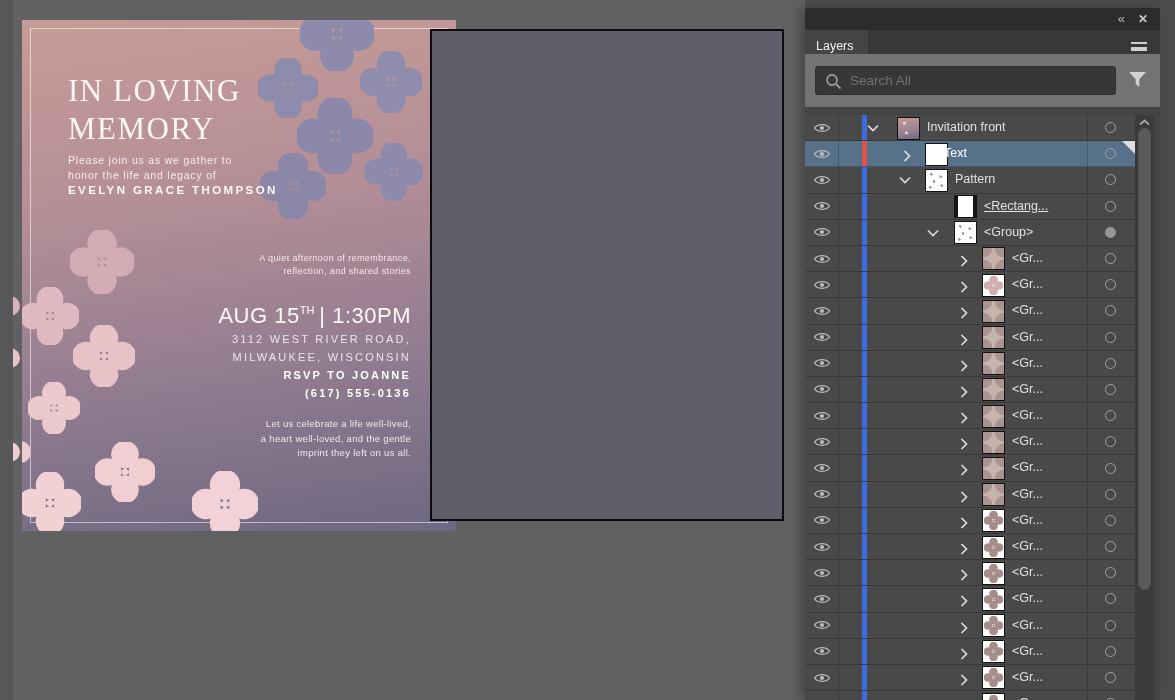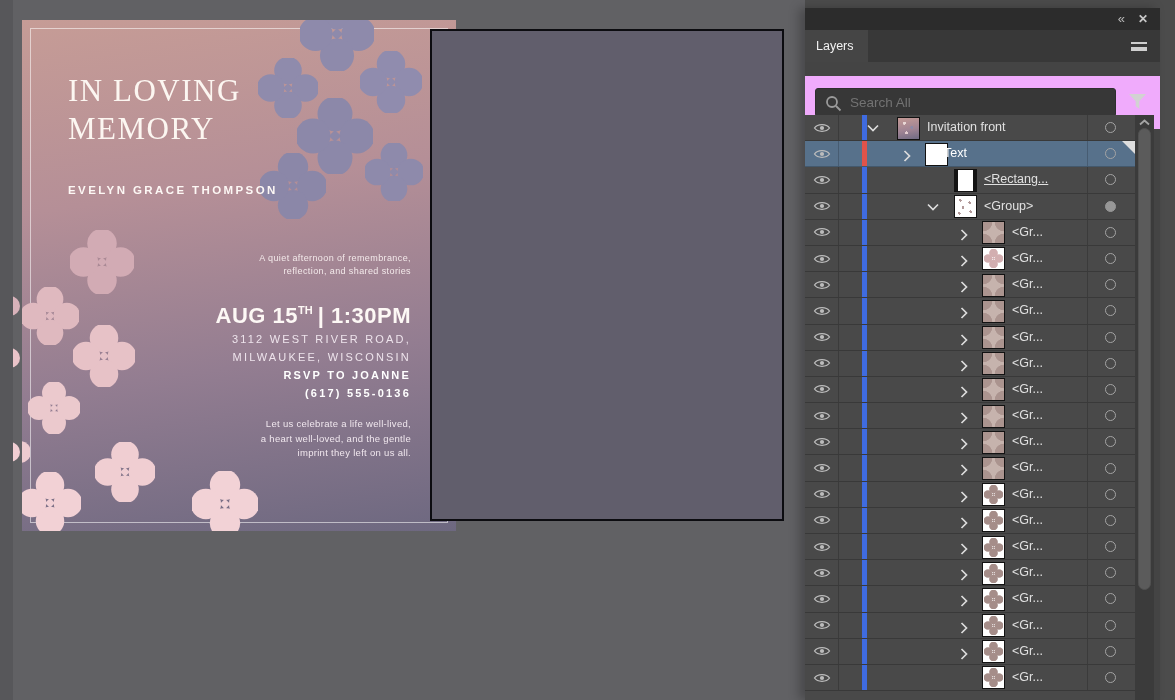--- a/index.html
+++ b/index.html
@@ -17,21 +17,21 @@
   #card-frame { position:absolute; inset:8px; border:1px solid rgba(255,255,255,0.55); }
   .flower { position:absolute; }
   .flower svg { display:block; width:100%; height:100%; }
 
   .card-text { position:absolute; color:#fdf8f5; }
   #card-title { left:46px; top:52px; font-family:"Liberation Serif", serif; font-weight:400;
                 font-size:31px; line-height:38px; letter-spacing:1.5px; color:#fcf6f1; }
   #card-intro { left:46px; top:133px; font-size:10.5px; line-height:15px; letter-spacing:0.8px; color:#f6ecec; }
   #card-name  { left:46px; top:164px; font-size:11.5px; font-weight:bold; letter-spacing:2.4px; }
   #card-gathering { right:45px; top:232px; text-align:right; font-size:9px; line-height:13px; letter-spacing:0.4px; color:#f3e9ea; }
-  #card-datetime { right:45px; top:283px; text-align:right; font-size:22px; font-weight:700; letter-spacing:0.5px; }
+  #card-datetime { right:45px; top:283px; text-align:right; font-size:22px; font-weight:400; letter-spacing:0.5px; }
   #card-datetime sup { font-size:11px; vertical-align:9px; letter-spacing:0; }
   #card-datetime .dt-rest { margin-left:5px; }
   #card-details { right:45px; top:310px; text-align:right; font-size:11px; line-height:18px; letter-spacing:2.2px; color:#eee4ec; }
   #card-details .bold { font-weight:bold; color:#fff; }
   #card-closing { right:45px; top:397px; text-align:right; font-size:9.5px; line-height:14.5px; letter-spacing:0.3px; color:#f0e7ee; }
 
   
   #artboard2 { position:absolute; left:430px; top:29px; width:354px; height:492px;
                background:#615e6c; border:2px solid #0c0c10; z-index:4; }
 
@@ -47,21 +47,21 @@
   #collapse-btn { position:absolute; right:36px; top:3px; color:#b9b9b9; font-size:13px; line-height:16px; letter-spacing:-1px; cursor:default; }
   #close-btn    { position:absolute; right:12px; top:3px; color:#c9c9c9; font-size:12px; font-weight:bold; line-height:16px; cursor:default; }
 
   #tab-strip { position:absolute; left:0; top:22px; width:100%; height:32px; background:#383838; }
   #layers-tab { position:absolute; left:0; top:0; height:32px; padding:0 14px 0 11px; background:#454545;
                 color:#f2f2f2; font-size:12.5px; line-height:32px; }
   #panel-menu { position:absolute; right:13px; top:12px; width:16px; height:9px;
                 border-top:2px solid #cfcfcf; border-bottom:2px solid #cfcfcf; }
   #panel-menu::after { content:""; position:absolute; left:0; top:2.5px; width:16px; height:2px; background:#cfcfcf; }
 
-  #search-area { position:absolute; left:0; top:68px; width:100%; height:53px; background:#f0abfc; }
+  #search-area { position:absolute; left:0; top:46px; width:100%; height:53px; background:#737373; }
   #search-box { position:absolute; left:10px; top:12px; width:301px; height:29px; background:#373737;
                 border:1px solid #2e2e2e; border-radius:3px; }
   #search-input { position:absolute; left:34px; top:1px; width:260px; height:25px; background:transparent;
                   border:none; outline:none; color:#cfcfcf; font-size:13.5px; font-family:"Liberation Sans",sans-serif; }
   #search-input::placeholder { color:#737373; }
   #search-icon { position:absolute; left:9px; top:6px; }
   #filter-icon { position:absolute; right:13px; top:17px; }
 
   
   #rows { position:absolute; left:0; top:107px; width:330px; height:585px; overflow:hidden; background:#494949; }
@@ -274,20 +274,24 @@
             <circle cx="21" cy="50" r="23"></circle>
             <path d="M50 42 L58 50 L50 58 L42 50 Z"></path>
           </g>
         </svg>
       </div>
     </div>
   <div class="card-text" id="card-title">
     <div>IN LOVING</div>
     <div>MEMORY</div>
   </div>
+  <div class="card-text" id="card-intro">
+    <div>Please join us as we gather to</div>
+    <div>honor the life and legacy of</div>
+  </div>
   <div class="card-text" id="card-name">EVELYN GRACE THOMPSON</div>
   <div class="card-text" id="card-gathering">
     <div>A quiet afternoon of remembrance,</div>
     <div>reflection, and shared stories</div>
   </div>
   <div class="card-text" id="card-datetime">
     <span>AUG 15</span><sup>TH</sup><span class="dt-rest">| 1:30PM</span>
   </div>
   <div class="card-text" id="card-details">
     <div>3112 WEST RIVER ROAD,</div>
@@ -361,20 +365,39 @@
             <path d="M1.5 1 L6.5 6 L1.5 11" fill="none" stroke="#dcdcdc" stroke-width="1.7"></path>
           </svg>
     </span>
     <div class="thumb" style="left: 120px;"></div>
     <span class="label" style="left: 139px;">Text</span>
     <div class="cell-target">
           <div class="ring"></div>
         </div>
   <div class="sel-triangle"></div>
       </div>
+      <div class="row">
+    <div class="cell-eye">
+      <svg width="18" height="12" viewBox="0 0 18 12">
+        <path d="M1.5 6 C4.5 1.6 13.5 1.6 16.5 6 C13.5 10.4 4.5 10.4 1.5 6 Z" fill="none" stroke="#bcbcbc" stroke-width="1.3"></path>
+        <circle cx="9" cy="6" r="2.1" fill="#bcbcbc"></circle>
+      </svg>
+    </div>
+    <div class="color-bar"></div>
+    <span class="chev down" style="left: 98px;">
+      <svg width="8" height="12" viewBox="0 0 8 12">
+            <path d="M1.5 1 L6.5 6 L1.5 11" fill="none" stroke="#dcdcdc" stroke-width="1.7"></path>
+          </svg>
+    </span>
+    <div class="thumb thumb-dots" style="left: 120px;"></div>
+    <span class="label" style="left: 150px;">Pattern</span>
+    <div class="cell-target">
+          <div class="ring"></div>
+        </div>
+  </div>
       <div class="row">
     <div class="cell-eye">
       <svg width="18" height="12" viewBox="0 0 18 12">
         <path d="M1.5 6 C4.5 1.6 13.5 1.6 16.5 6 C13.5 10.4 4.5 10.4 1.5 6 Z" fill="none" stroke="#bcbcbc" stroke-width="1.3"></path>
         <circle cx="9" cy="6" r="2.1" fill="#bcbcbc"></circle>
       </svg>
     </div>
     <div class="color-bar"></div>
 
     <div class="thumb thumb-rect" style="left: 149px;"></div>

